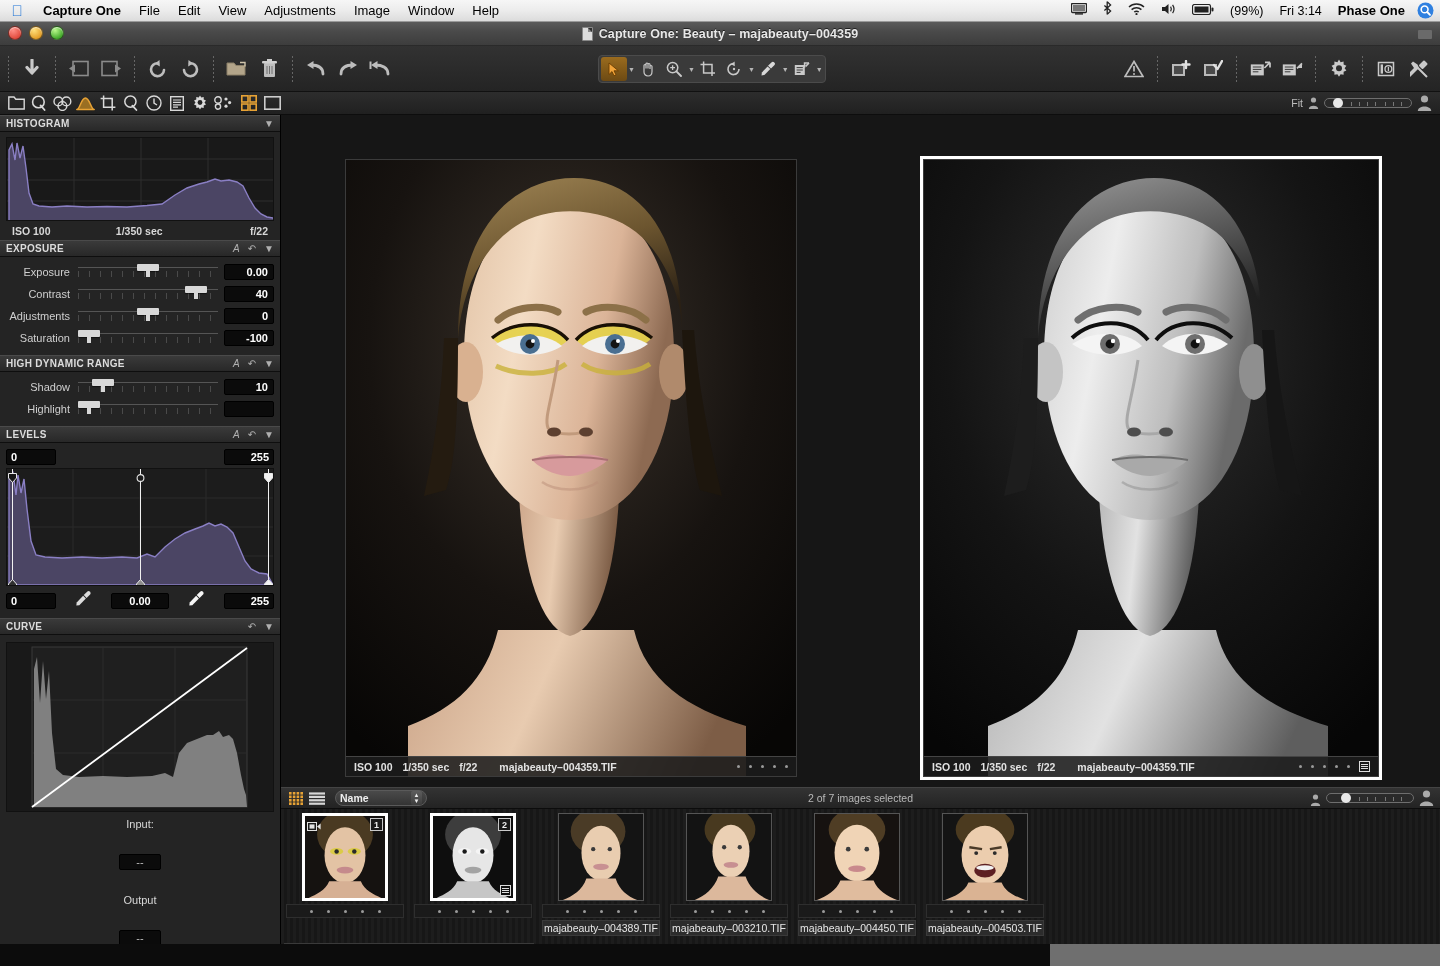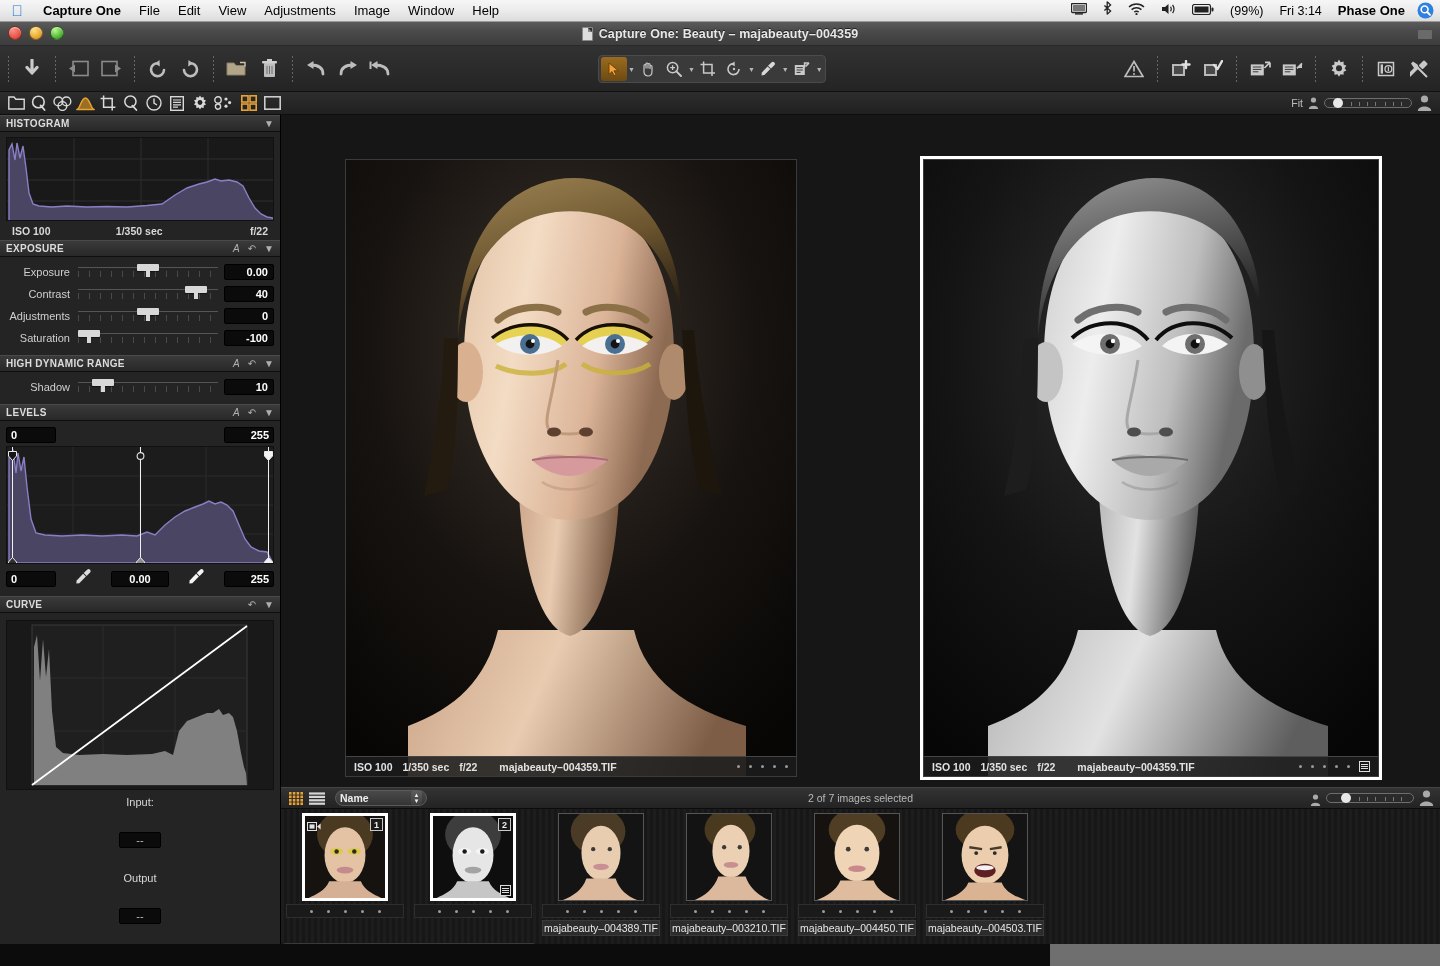--- a/index.html
+++ b/index.html
@@ -643,20 +643,29 @@
     </div>
     <div class="pbody">
       <div class="srow">
         <div class="slbl">Shadow</div>
         <div class="strack">
           <div class="sline"></div>
             <div class="sticks"></div>
           <div class="sknob" style="left:calc(16% - 8px)"></div>
         </div>
         <div class="sval">10</div>
+      </div>
+      <div class="srow">
+        <div class="slbl">Highlight</div>
+        <div class="strack">
+          <div class="sline"></div>
+            <div class="sticks"></div>
+          <div class="sknob" style="left:0px"></div>
+        </div>
+        <div class="sval"></div>
       </div>
     </div>
 
     <div class="phdr">
       <span class="t">LEVELS</span>
       <span class="r">
         <span class="a">A</span>
         <span>↶</span>
         <span>▼</span>
       </span>

